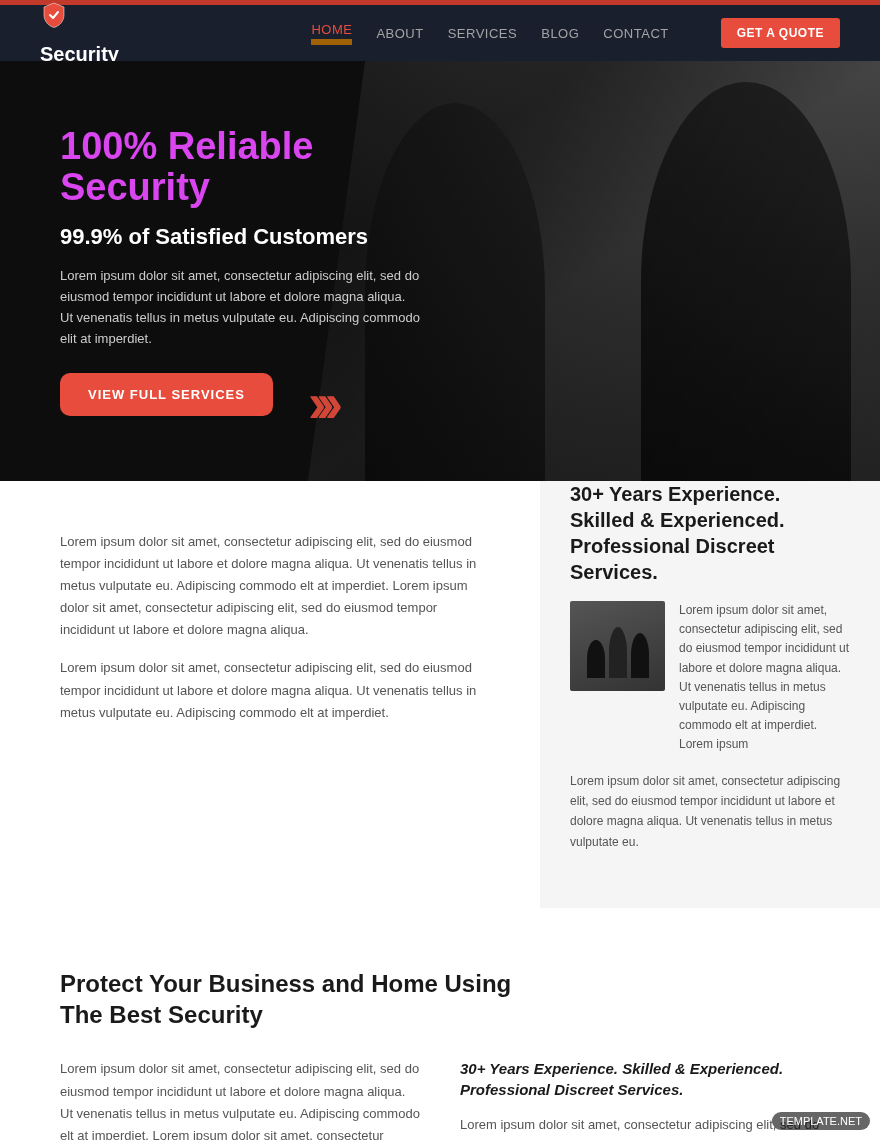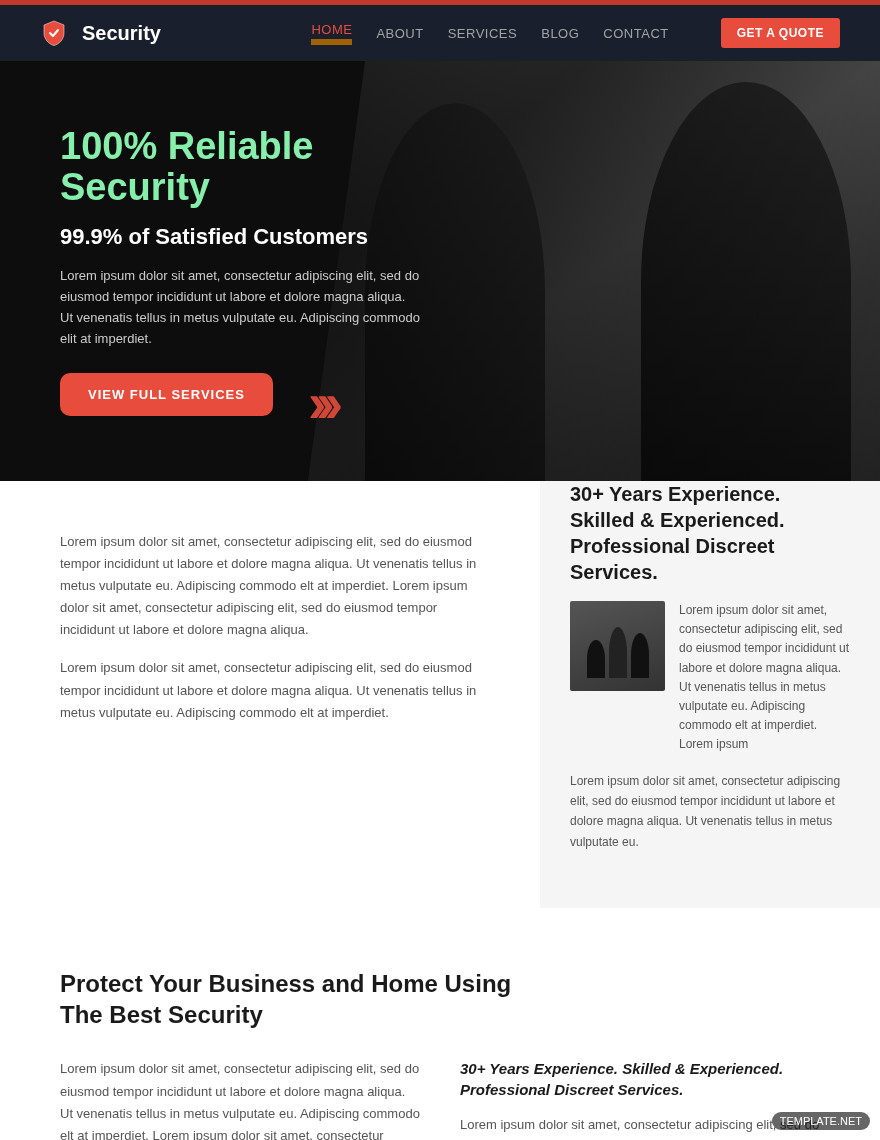--- a/index.html
+++ b/index.html
@@ -16,25 +16,26 @@
     nav {
       background: #1a1f2e;
       display: flex;
       align-items: center;
       justify-content: space-between;
       padding: 0 40px;
       height: 56px;
     }
     .nav-logo {
       display: flex;
-      align-items: center;
+      align-items: flex-start;
       gap: 14px;
       color: #fff;
       font-size: 20px;
       font-weight: bold;
+      flex-direction: column;
     }
     .shield-icon {
       width: 28px;
       height: 28px;
     }
     .nav-links {
       display: flex;
       align-items: center;
       gap: 24px;
     }
@@ -90,21 +91,21 @@
       position: absolute;
       top: 0; left: 0; right: 0; bottom: 0;
       z-index: 2;
       display: flex;
       flex-direction: column;
       justify-content: center;
       padding: 0 60px;
       max-width: 500px;
     }
     .hero-title {
-      color: #86efac;
+      color: #d946ef;
       font-size: 38px;
       font-weight: 900;
       line-height: 1.1;
       margin-bottom: 15px;
     }
     .hero-subtitle {
       color: #fff;
       font-size: 22px;
       font-weight: 700;
       margin-bottom: 16px;

